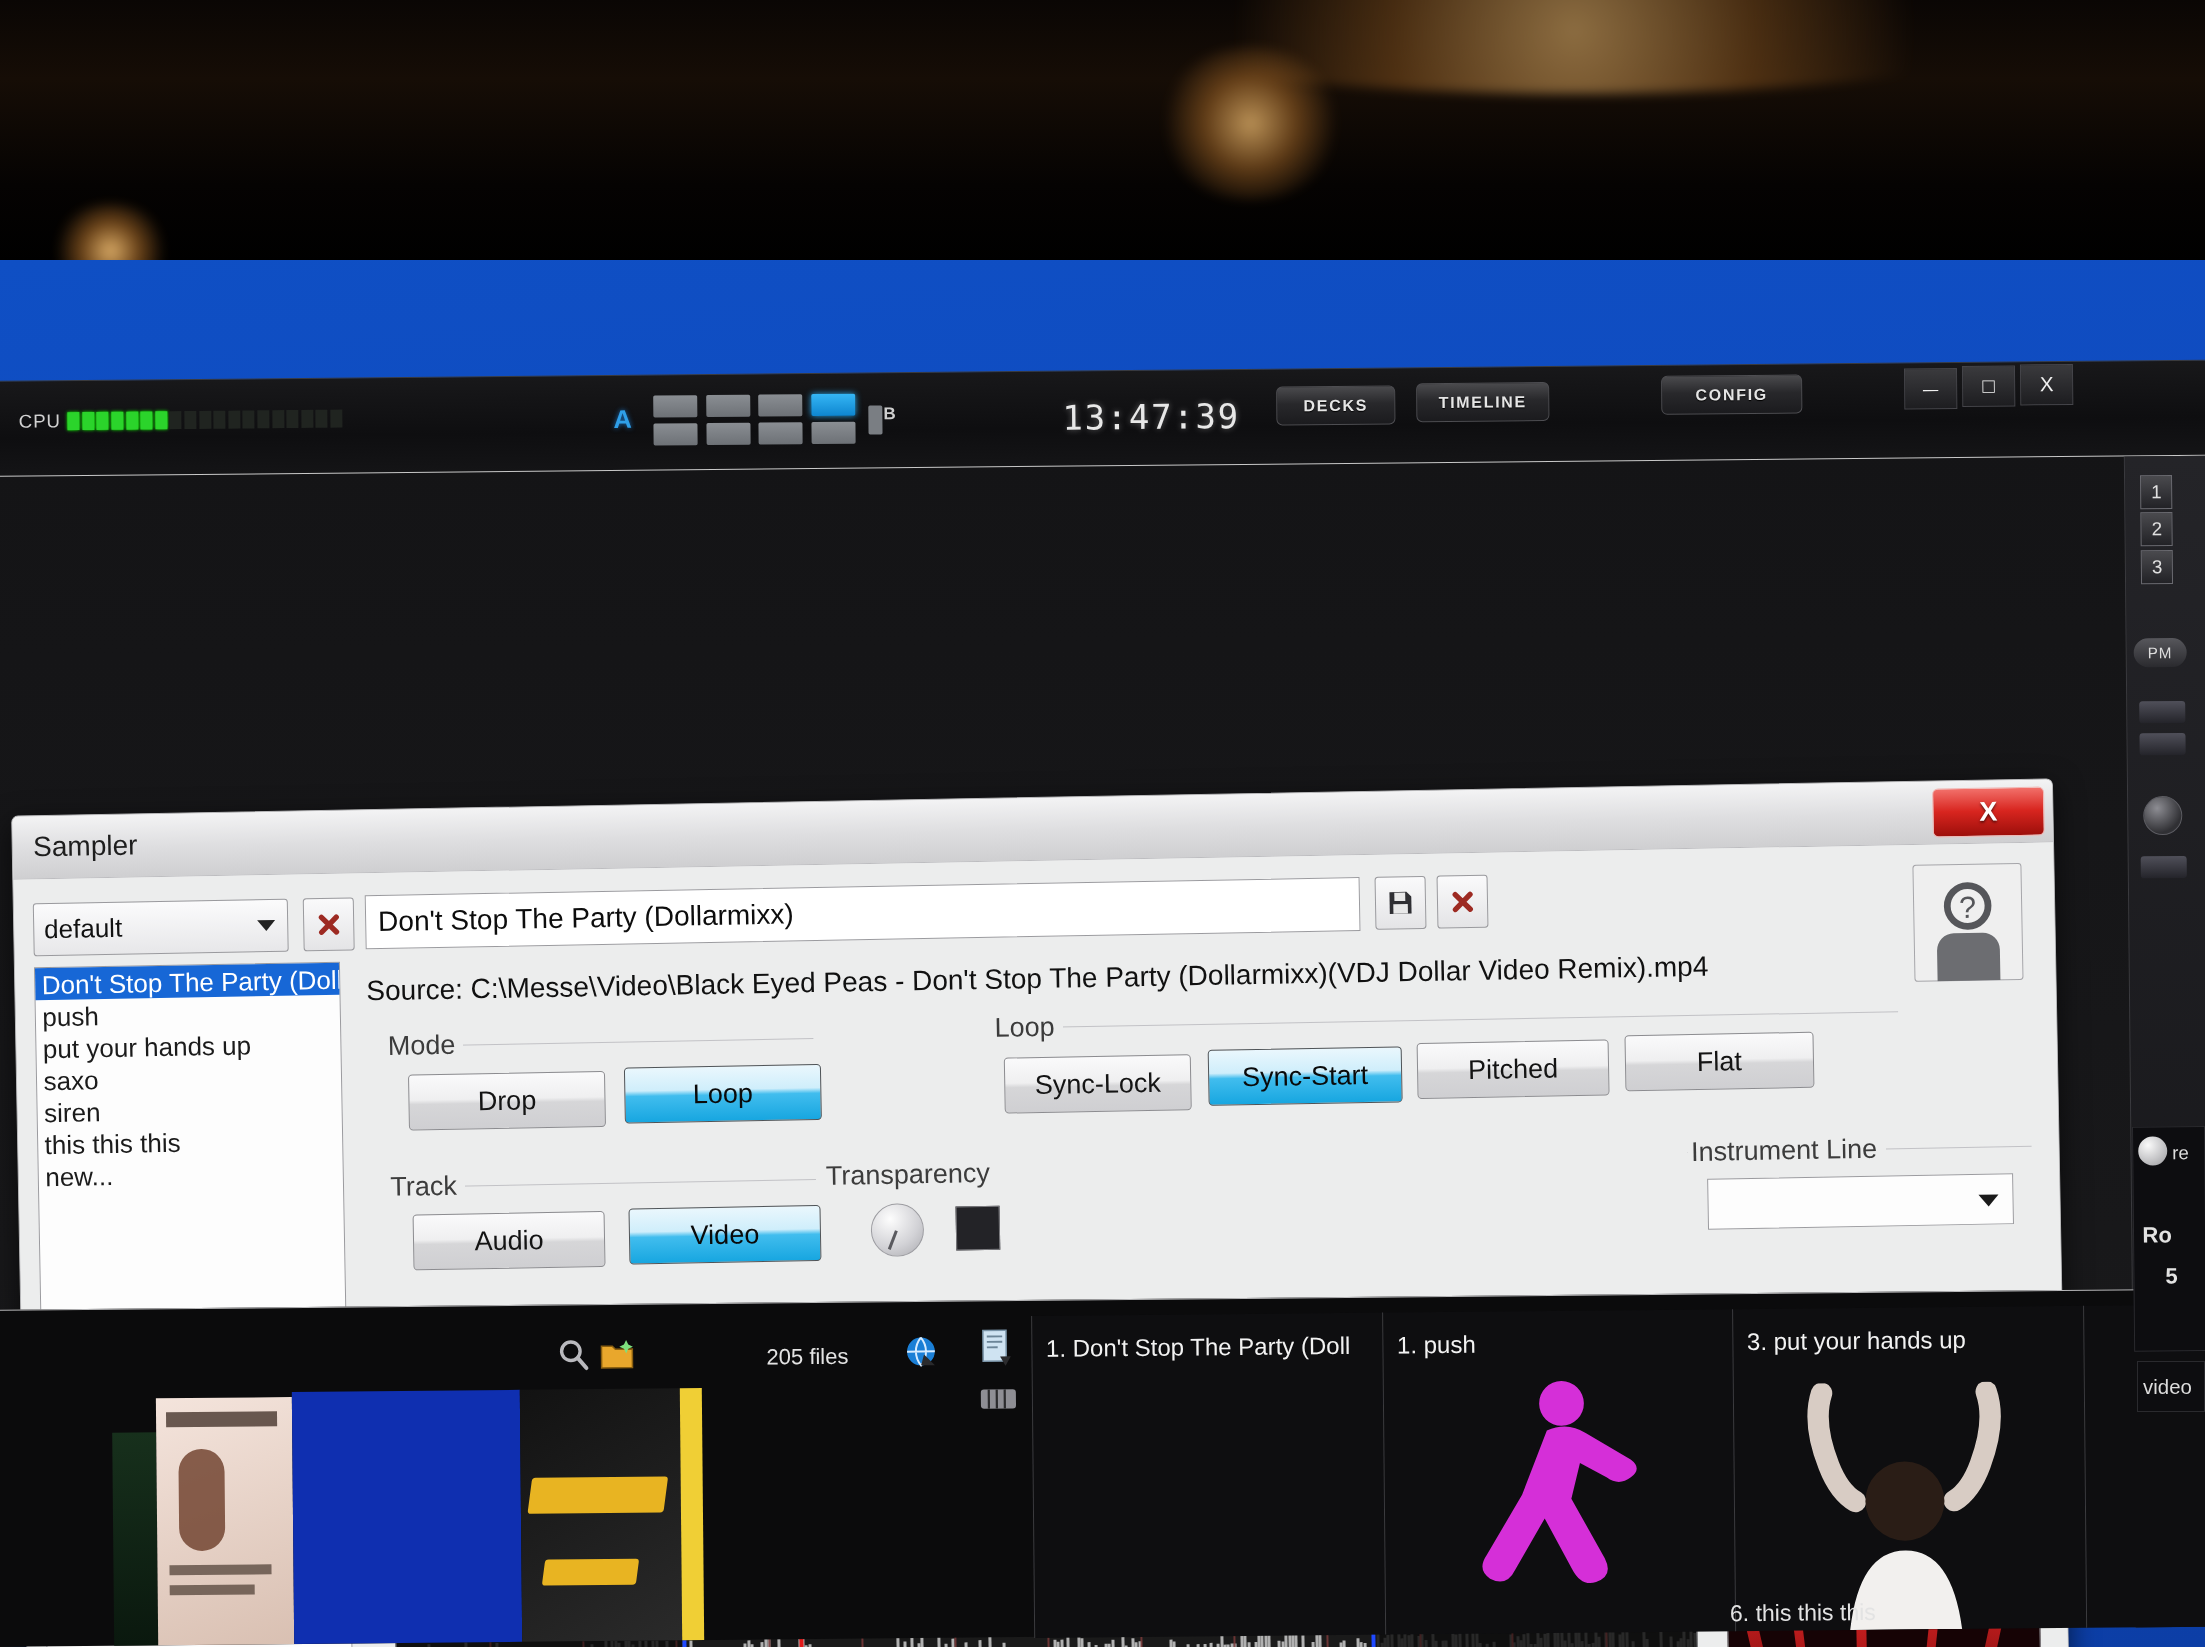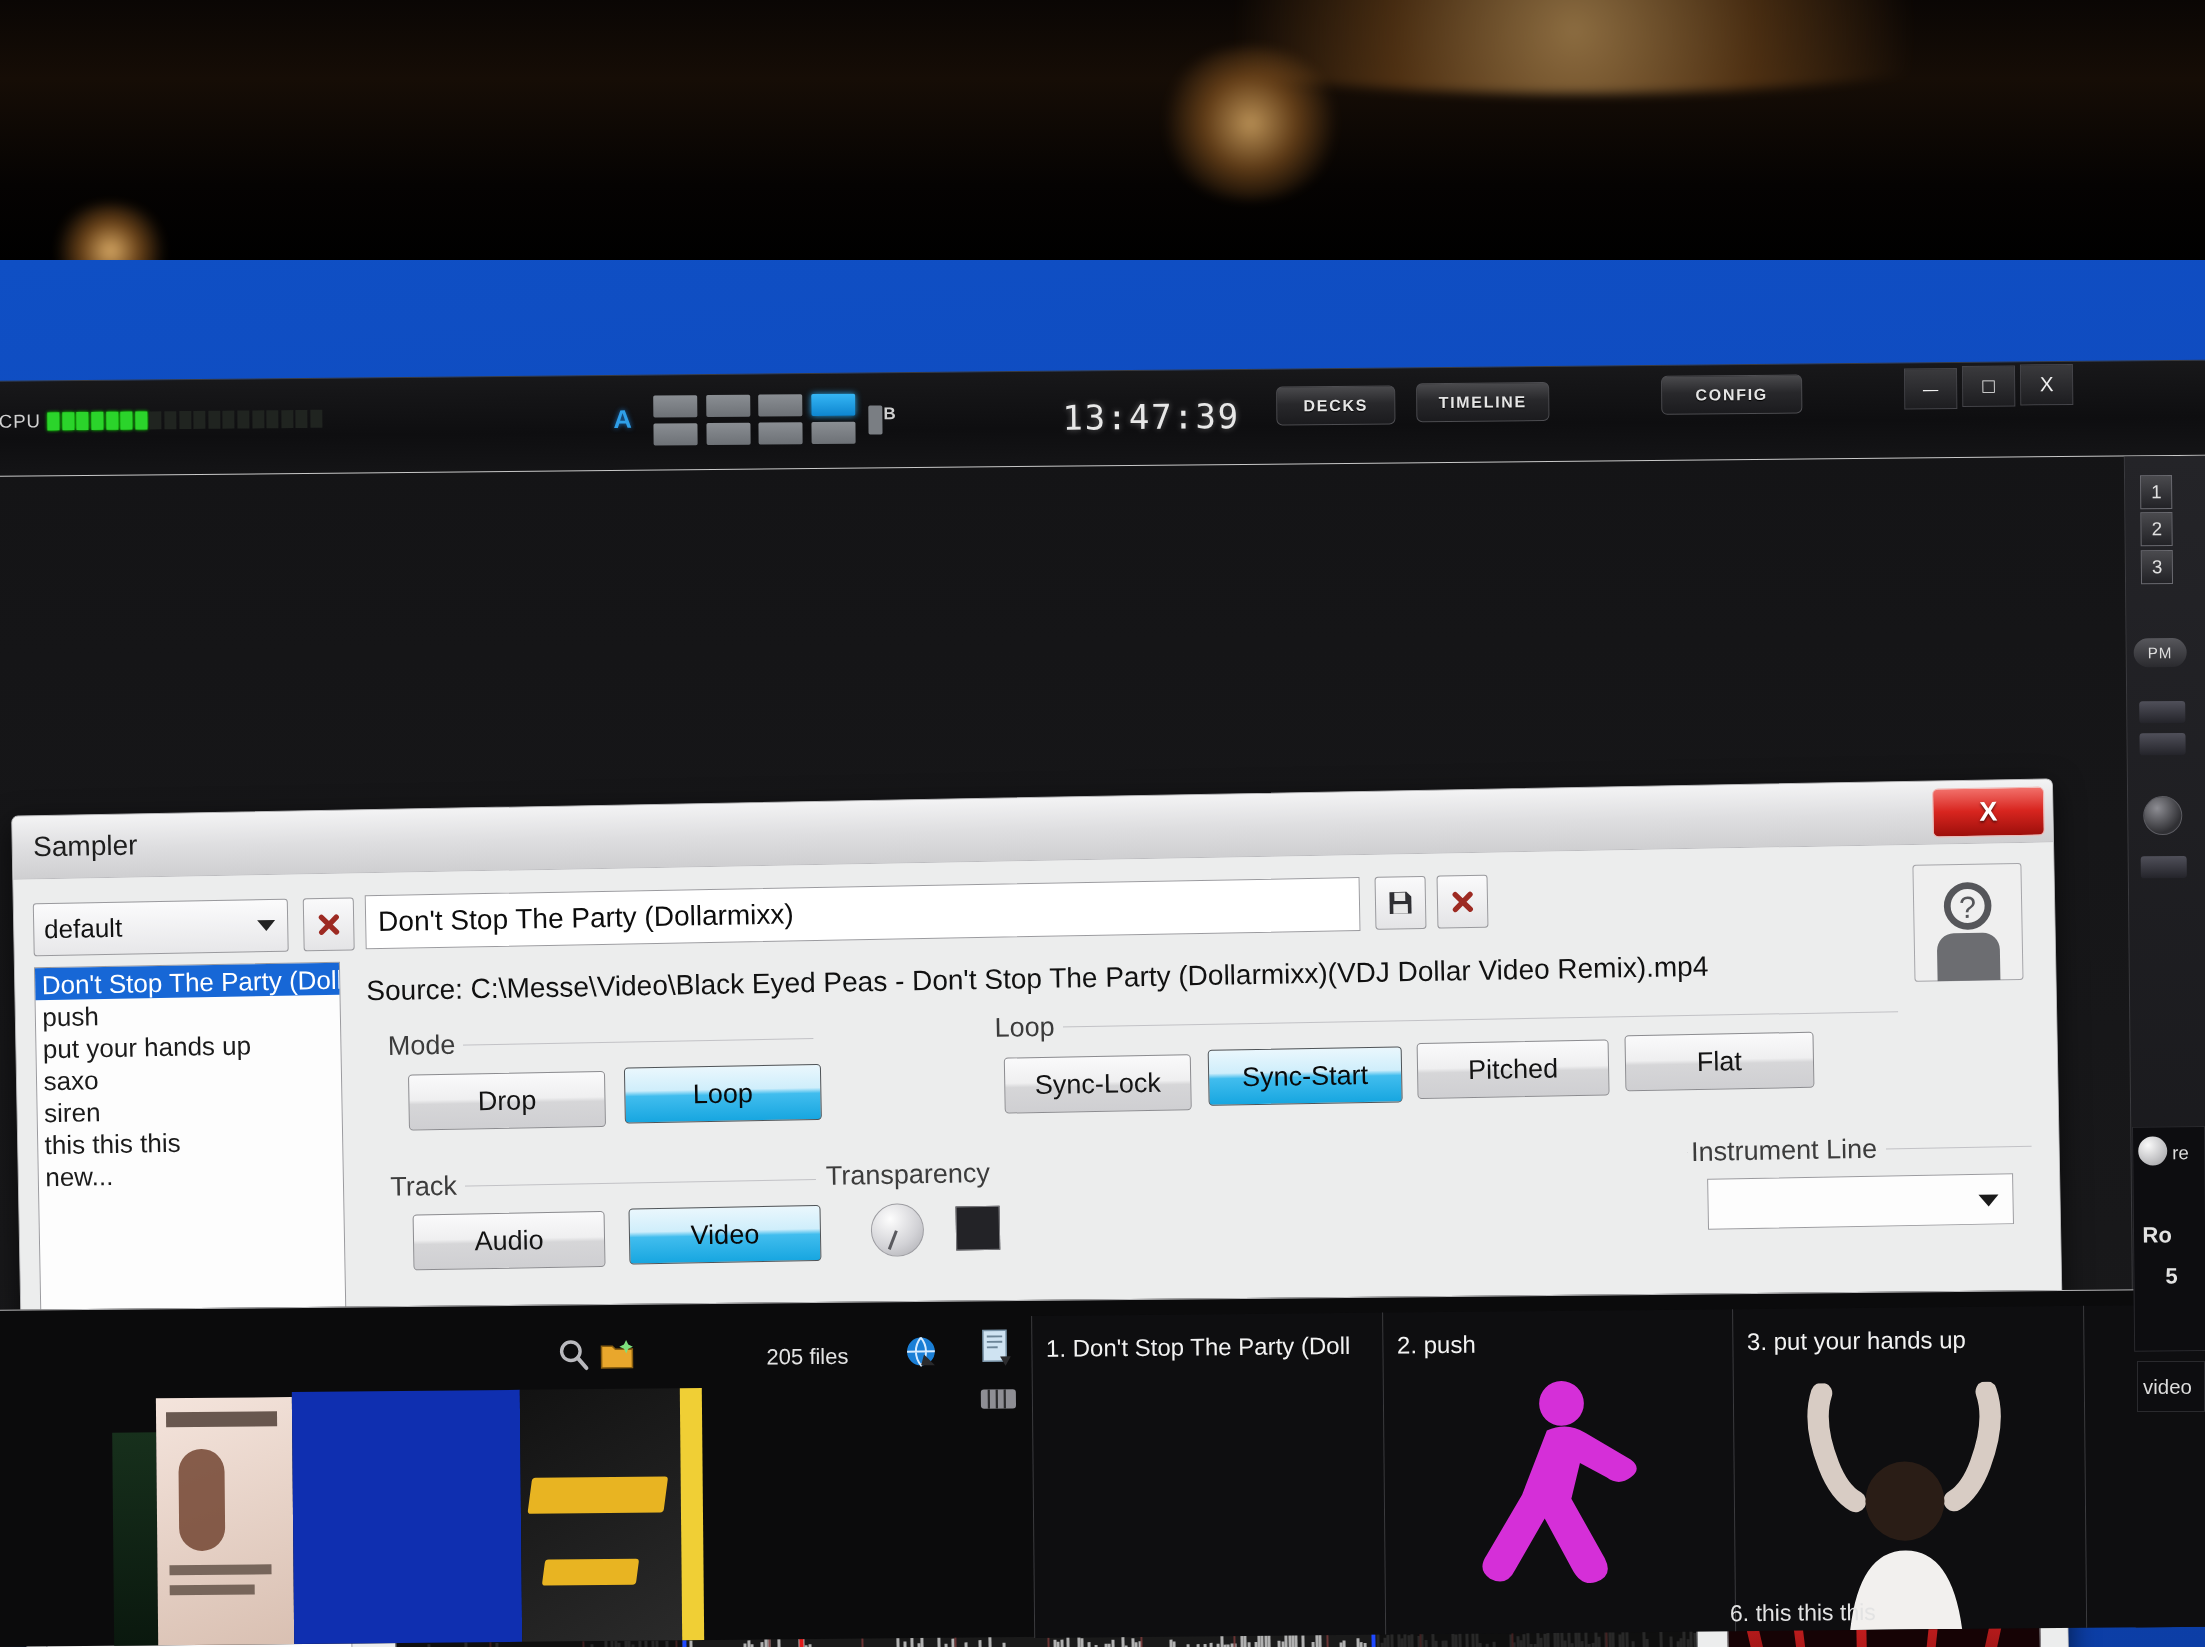--- a/index.html
+++ b/index.html
@@ -40,21 +40,21 @@
     transform: rotate(-0.55deg);
     transform-origin: 0 0;
     border-top: 1.7px solid #3a3a3c;
   }
   .vdj-top {
     position:absolute; left:0; top:0; width:2222px; height:95px;
     background: linear-gradient(180deg,#18181a 0%, #0e0e10 60%, #141416 100%);
     border-bottom: 1.7px solid #c9c9c9;
   }
   .cpu-wrap { position:absolute; left:0; top:29px; display:flex; align-items:center; gap:6.8px; }
-  .cpu-label { color:#d2d2d2; font-size:18.7px; letter-spacing:0.9px; font-family:"Liberation Sans",sans-serif; }
+  .cpu-label { color:#d2d2d2; font-size:18.7px; letter-spacing:0.9px; font-family:"Liberation Sans",sans-serif;padding-left:20px; }
   .cpu-bars { display:flex; gap:2.6px; }
   .cpu-bars i { display:block; width:12px; height:18.7px; background:#2bd42b; box-shadow:0 0 3.4px #1f0; }
   .cpu-bars i.off { background:#202420; box-shadow:none; }
 
   .deck-letter {
     position:absolute; color:#2f9fe8; font-size:25.5px; font-weight:bold;
     text-shadow:0 0 5.1px #1b6fbb;
   }
   .pad-grid { position:absolute; display:grid; grid-template-columns:repeat(4,44px); grid-template-rows:repeat(2,22px); gap:6px 8.5px; }
   .pad-grid b { display:block; background:linear-gradient(180deg,#8a8e93,#6d7176); border-radius:1.7px; }
@@ -617,21 +617,21 @@
     </svg>
     <svg class="icon-sm" width="39" height="25.5" viewBox="0 0 24 16" style="left:995px; top:85px;">
       <rect x="1" y="2" width="22" height="12" fill="#8e8e94" rx="2"></rect>
       <path d="M6 2v12 M11 2v12 M16 2v12" stroke="#2b2b2d" stroke-width="1.4"></path>
     </svg>
 
     <div class="samp-slot" style="left:1048px; width:351px;">
       <div class="cap">1. Don't Stop The Party (Doll</div>
     </div>
     <div class="samp-slot" style="left:1399px; width:351px;">
-      <div class="cap">2. push</div>
+      <div class="cap">1. push</div>
       <div style="position:absolute; left:94px; top:65px; width:179px; height:255px;">
         <svg viewBox="0 0 120 170" width="179" height="255">
           <circle cx="56" cy="18" r="15" fill="#d52fd8"></circle>
           <path d="M46 36 q14 -6 26 2 l30 18 q8 6 0 12 q-8 6 -16 0 l-18 -10 l-6 24 l22 40 q6 12 -6 16 q-10 3 -16 -9 l-18 -34 l-20 34 q-6 12 -17 6 q-9 -6 -2 -16 l24 -40 z" fill="#d52fd8"></path>
         </svg>
       </div>
     </div>
     <div class="samp-slot" style="left:1749px; width:351px;">
       <div class="cap">3. put your hands up</div>
       <div style="position:absolute; left:51px; top:75px; width:238px; height:247px;">

